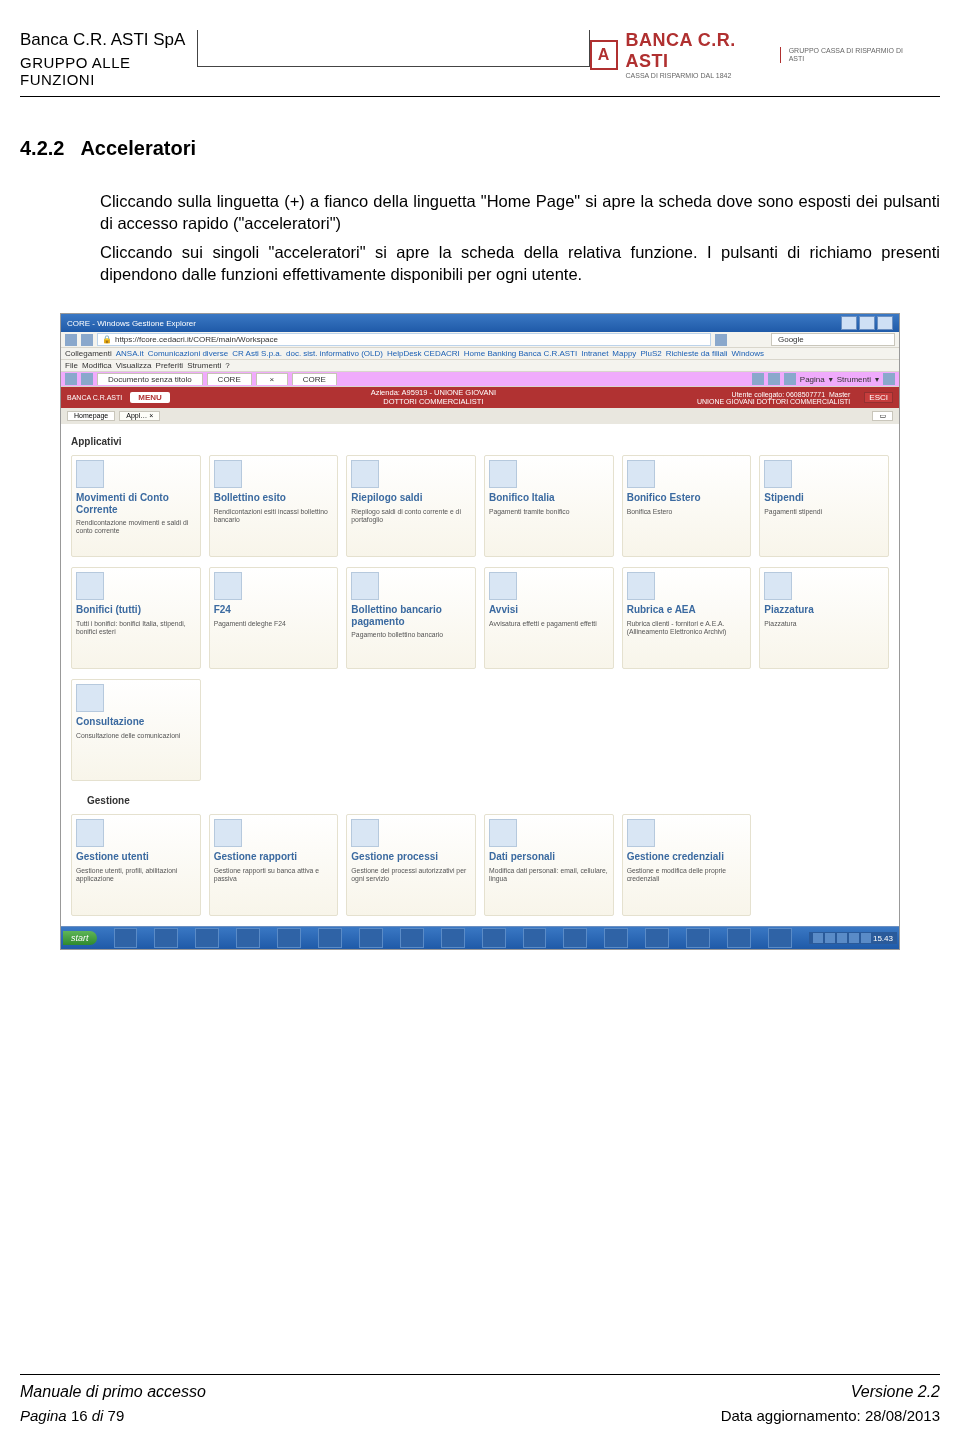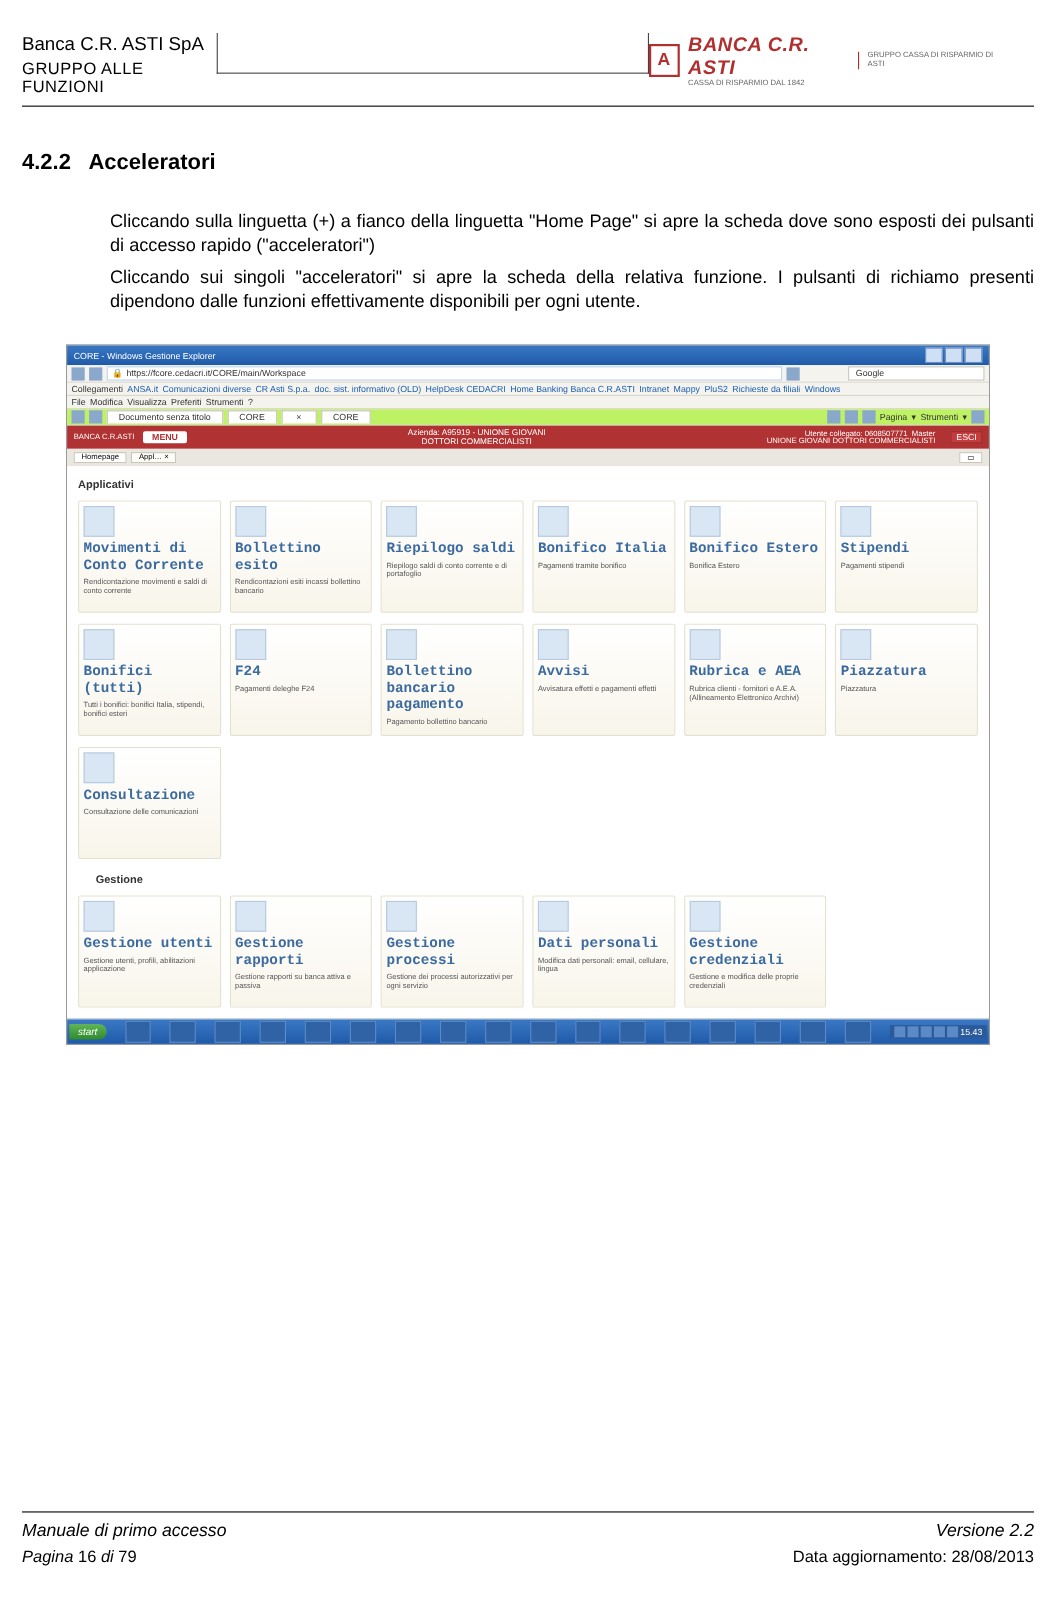--- a/index.html
+++ b/index.html
@@ -5,53 +5,53 @@
   body{
     margin:0;font-family:Arial,Helvetica,sans-serif;background:#fff;color:#000;
     width:960px;height:1454px;position:relative;
   }
   .hdr{display:flex;align-items:flex-start;justify-content:space-between;padding:30px 50px 0 20px;}
   .hdr-left{font-size:17px;}
   .hdr-sub{font-size:15px;font-variant:small-caps;letter-spacing:.5px;margin-top:4px;}
   .hdr-box{border:1px solid #444;border-top:none;width:420px;height:36px;}
   .hdr-logo{display:flex;align-items:center;gap:8px;}
   .logo-ic{width:26px;height:26px;border:2px solid #b03030;display:flex;align-items:center;justify-content:center;font-weight:bold;color:#b03030;}
-  .logo-main{color:#b03030;font-weight:bold;font-size:18px;letter-spacing:.5px;font-style:italic;}
+  .logo-main{color:#b03030;font-weight:bold;font-size:18px;letter-spacing:.5px;}
   .logo-sub{font-size:7px;color:#666;line-height:1.1;}
   .logo-right{border-left:1px solid #b03030;padding-left:8px;}
   .hdr-rule{border:none;border-top:1px solid #000;margin:8px 20px 0;}
   .content{padding:40px 20px 0;}
   .sec-title{font-size:20px;font-weight:bold;margin-bottom:30px;}
   .body-txt{font-size:16.5px;line-height:1.35;margin:0 0 6px 80px;text-align:justify;}
   
   .shot{margin:28px 40px 0;border:1px solid #999;background:#fff;font-size:8px;}
   .t-bar{background:linear-gradient(#3a78c4,#1f5aa8);color:#fff;padding:2px 6px;display:flex;align-items:center;justify-content:space-between;}
   .t-bar .btns{display:flex;gap:2px;}
   .t-bar .btns span{width:14px;height:12px;background:#cfe0f5;border:1px solid #6b8fc1;display:inline-block;}
   .row{display:flex;align-items:center;gap:4px;padding:1px 4px;background:#f4f3ee;border-bottom:1px solid #d9d6cc;color:#333;flex-wrap:nowrap;}
   .row .ic{width:12px;height:12px;background:#8aa8cc;display:inline-block;flex-shrink:0;}
   .url{flex:1;border:1px solid #bcd3ea;background:#fff;padding:1px 4px;color:#333;display:flex;align-items:center;gap:3px;}
   .slot{border:1px solid #c9c6bb;background:#fff;padding:1px 6px;}
   .link{color:#1a5fb4;}
-  .tabrow{background:#bef264;}
+  .tabrow{background:#f0abfc;}
   .tab{border:1px solid #c7c3b6;border-bottom:none;background:#fff;padding:1px 10px;display:inline-block;}
   .red-bar{background:#b13232;color:#fff;display:flex;align-items:center;padding:2px 6px;gap:8px;}
   .menu-btn{background:#fff;color:#b13232;padding:1px 8px;font-weight:bold;border-radius:2px;}
   .red-mid{flex:1;text-align:center;font-size:7.5px;line-height:1.15;}
   .red-right{text-align:right;font-size:7px;}
   .esci{background:#c63c3c;border:1px solid #943030;padding:0 4px;margin-left:6px;}
   .grey-tabs{background:#e9e7df;padding:3px 6px;display:flex;gap:4px;}
   .grey-tabs .t{border:1px solid #c9c6bb;background:#fff;padding:0 6px;font-size:7px;}
   .panel{background:#fff;padding:6px 10px 10px;}
   .panel h4{font-size:10px;font-weight:bold;margin:6px 0 8px;color:#333;}
   .grid{display:grid;grid-template-columns:repeat(6,1fr);gap:8px;}
   .grid5{display:grid;grid-template-columns:repeat(6,1fr);gap:8px;}
   .card{border:1px solid #e5e1cf;background:linear-gradient(#fff,#f8f5ea);padding:4px;border-radius:2px;min-height:92px;}
   .card .cic{width:26px;height:26px;background:#d9e6f4;border:1px solid #b6c9dd;margin-bottom:4px;}
-  .card .ct{font-size:13px;font-weight:bold;color:#3b6aa0;margin-bottom:4px;line-height:1.15;font-family:Liberation Mono, monospace;}
+  .card .ct{font-size:10px;font-weight:bold;color:#3b6aa0;margin-bottom:4px;line-height:1.15;}
   .card .cd{font-size:6.8px;color:#555;line-height:1.2;}
   .taskbar{display:flex;background:linear-gradient(#3a78c4,#1f5aa8);border-top:1px solid #6b8fc1;align-items:center;padding:1px 2px;gap:17px;}
   .start{background:linear-gradient(#5fb557,#2f8a2e);color:#fff;padding:2px 8px;font-style:italic;border-radius:0 8px 8px 0;font-size:9px;}
   .tb{width:22px;height:18px;background:#2f63a6;border:1px solid #5a8bc7;}
   .tray{margin-left:auto;background:#2a5a9a;display:flex;gap:2px;align-items:center;padding:1px 4px;color:#fff;font-size:8px;}
   .tray .ti{width:10px;height:10px;background:#5a8bc7;display:inline-block;}
   
   .ftr{position:absolute;bottom:30px;left:20px;right:20px;}
   .ftr-rule{border:none;border-top:1px solid #000;margin-bottom:8px;}
   .ftr-row{display:flex;justify-content:space-between;font-style:italic;font-size:16px;margin-bottom:6px;}

